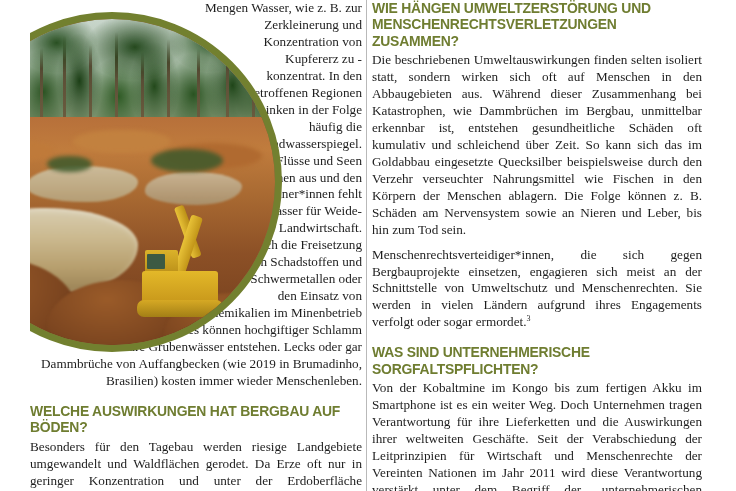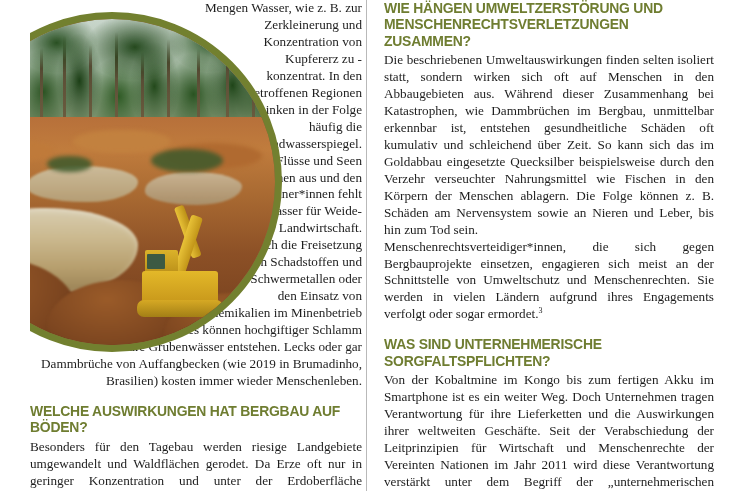--- a/index.html
+++ b/index.html
@@ -30,21 +30,21 @@
     height: 491px;
     overflow: hidden;
   }
   .col-left {
     left: 30px;
     width: 338px;
     padding-right: 6px;
     box-sizing: border-box;
   }
   .col-right {
-    left: 384px;
+    left: 372px;
     width: 330px;
   }
 
   .divider {
     position: absolute;
     left: 366px;
     top: 0;
     width: 1px;
     height: 491px;
     background: #b9b9b9;
@@ -238,21 +238,21 @@
 
   p.body {
     margin: 0;
     font-size: 13.2px;
     line-height: 1.285;
     text-align: justify;
     color: #1d1d1d;
     hyphens: auto;
     -webkit-hyphens: auto;
   }
-  p.body + p.body { margin-top: 0; }
+  p.body + p.body { margin-top: 8px; }
 
   .col-left p.body { text-align: right; }
   .col-left p.flow { text-align: justify; }
 
   .spacer-head { height: 13px; }
 
   sup {
     font-size: 8px;
     vertical-align: super;
     line-height: 0;

